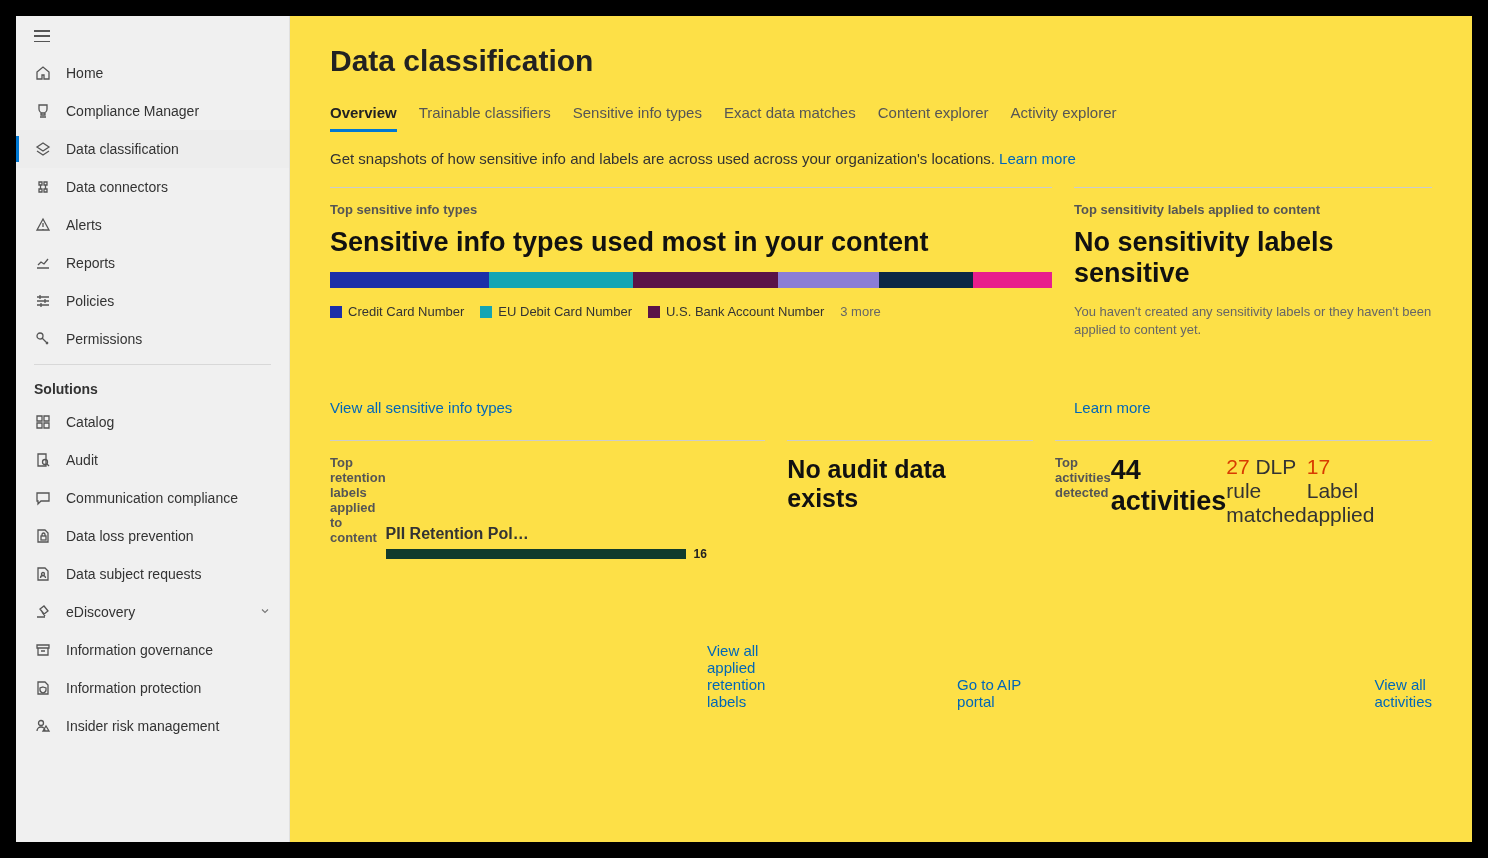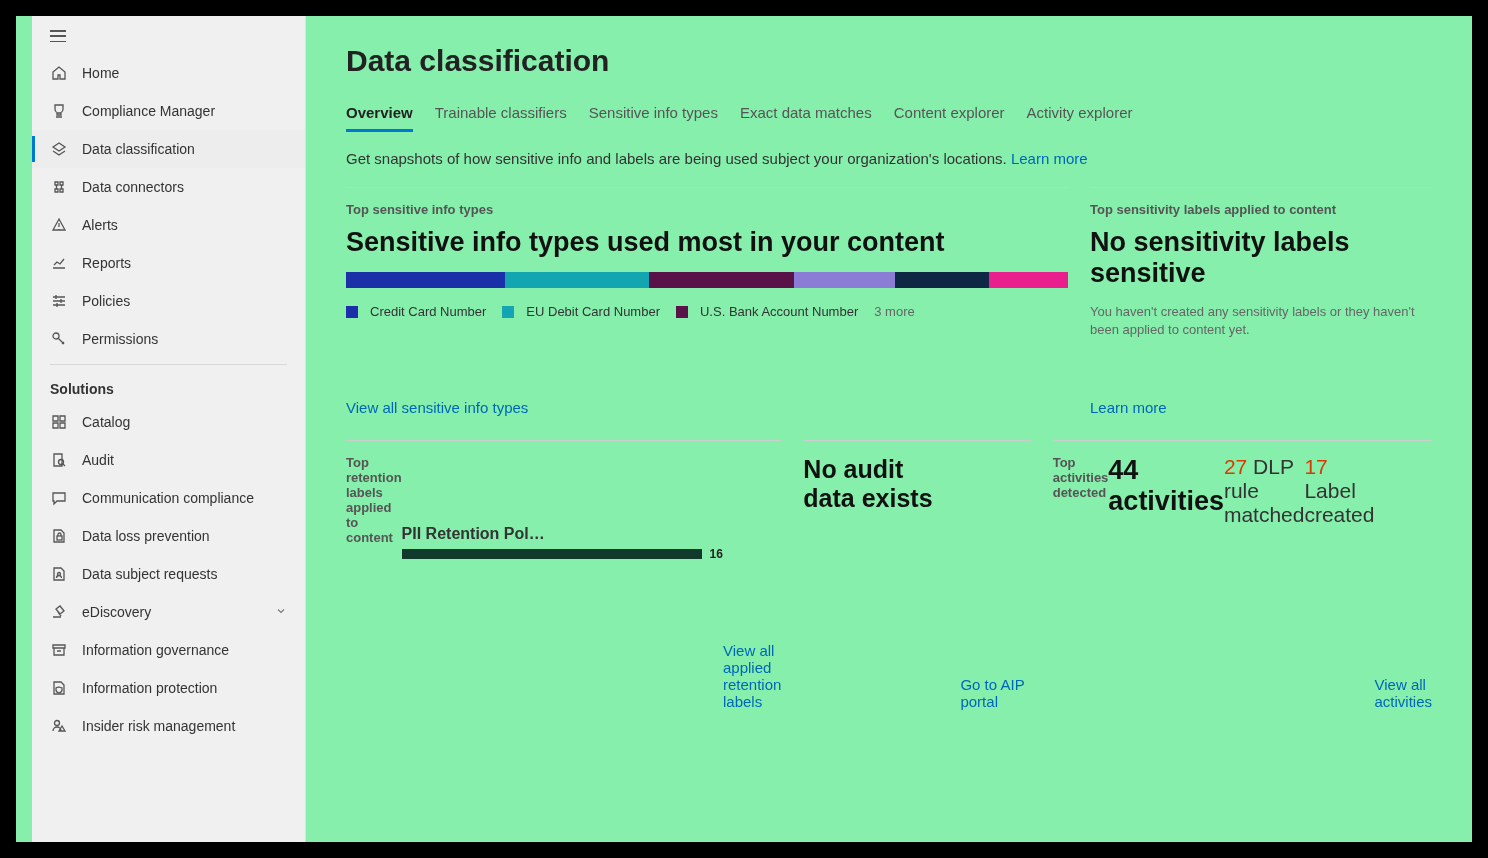--- a/index.html
+++ b/index.html
@@ -4,26 +4,25 @@
 <style>
 * { box-sizing: border-box; margin: 0; padding: 0; }
 body {
   font-family: "Segoe UI", -apple-system, BlinkMacSystemFont, sans-serif;
   background: #000;
   padding: 16px;
   width: 1488px;
   height: 858px;
 }
 .window {
-  background: #86efac;
+  background: #fde047;
   width: 100%;
   height: 100%;
   display: flex;
   overflow: hidden;
-  padding-left: 16px;
 }
 .sidebar {
   width: 274px;
   background: #f0f0f0;
   border-right: 1px solid #e0e0e0;
   padding: 8px 0;
   overflow-y: auto;
 }
 .hamburger {
   padding: 6px 18px 12px;
@@ -94,21 +93,21 @@
 .card-big-title {
   font-size:27px; font-weight:700; color:#111; margin-bottom:14px;
 }
 .stacked-bar {
   display:flex; height:16px; width:100%; margin-bottom:16px;
 }
 .stacked-bar > div { height:100%; }
 .legend {
   display:flex; gap:16px; align-items:center; font-size:13px; color:#333;
 }
-.legend-item { display:flex; align-items:center; gap:12px; }
+.legend-item { display:flex; align-items:center; gap:6px; }
 .swatch { width:12px; height:12px; }
 .legend-more { color:#666; }
 .card-action {
   color:#0067b8; font-size:15px; margin-top:auto; padding-top: 60px; cursor:pointer;
 }
 .card-body-text {
   font-size:13px; color:#666; line-height:1.4;
 }
 .cards-row-bottom {
   display:flex; gap:22px; margin-top:24px;
@@ -303,21 +302,21 @@
     <div class="tabs">
       <div class="tab active">Overview</div>
       <div class="tab">Trainable classifiers</div>
       <div class="tab">Sensitive info types</div>
       <div class="tab">Exact data matches</div>
       <div class="tab">Content explorer</div>
       <div class="tab">Activity explorer</div>
     </div>
 
     <div class="description">
-      <span>Get snapshots of how sensitive info and labels are being used subject your organization's locations. </span>
+      <span>Get snapshots of how sensitive info and labels are across used across your organization's locations. </span>
       <span class="link">Learn more</span>
     </div>
 
     <div class="card-group-top">
       <div class="card card-top-left">
         <div class="card-title-small">Top sensitive info types</div>
         <div class="card-big-title">Sensitive info types used most in your content</div>
         <div class="stacked-bar" id="sit-bar">
             <div style="width: 22%; background: rgb(27, 47, 168);"></div>
             <div style="width: 20%; background: rgb(20, 165, 179);"></div>
@@ -372,19 +371,19 @@
 
       <div class="card-bottom">
         <div class="card-title-small">Top activities detected</div>
         <div class="activity-title">44 activities</div>
         <div class="activity-row">
           <span class="activity-count">27</span>
           <span>DLP rule matched</span>
         </div>
         <div class="activity-row">
           <span class="activity-count">17</span>
-          <span>Label created</span>
+          <span>Label applied</span>
         </div>
         <div class="card-action">View all activities</div>
       </div>
     </div>
   </div>
 </div>
 
 </body></html>

